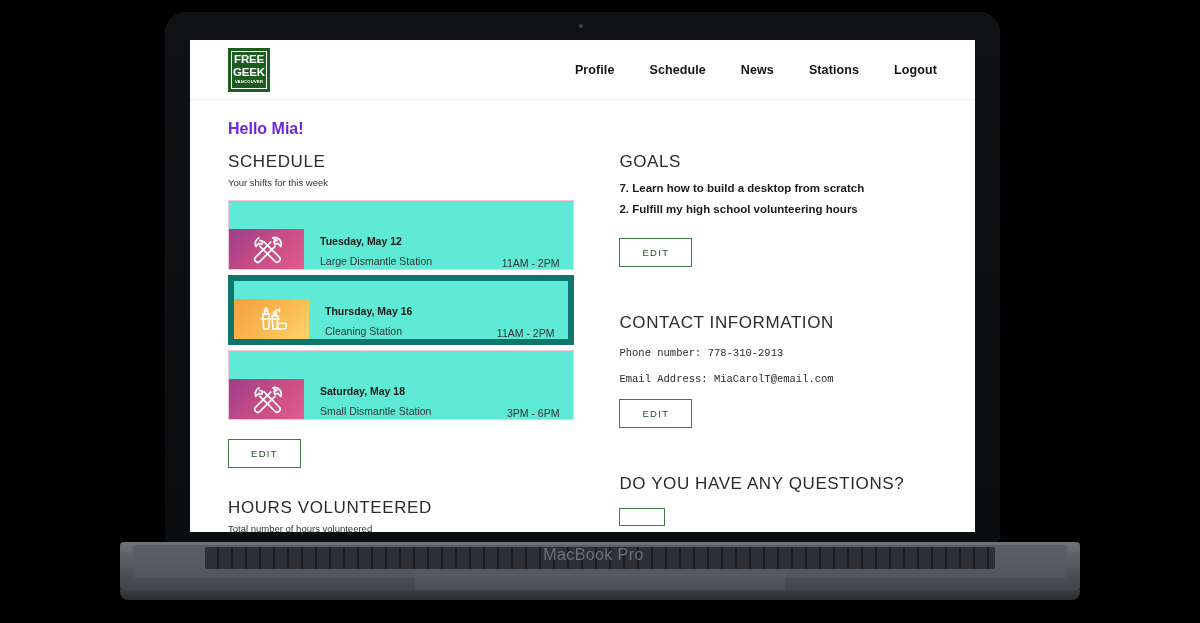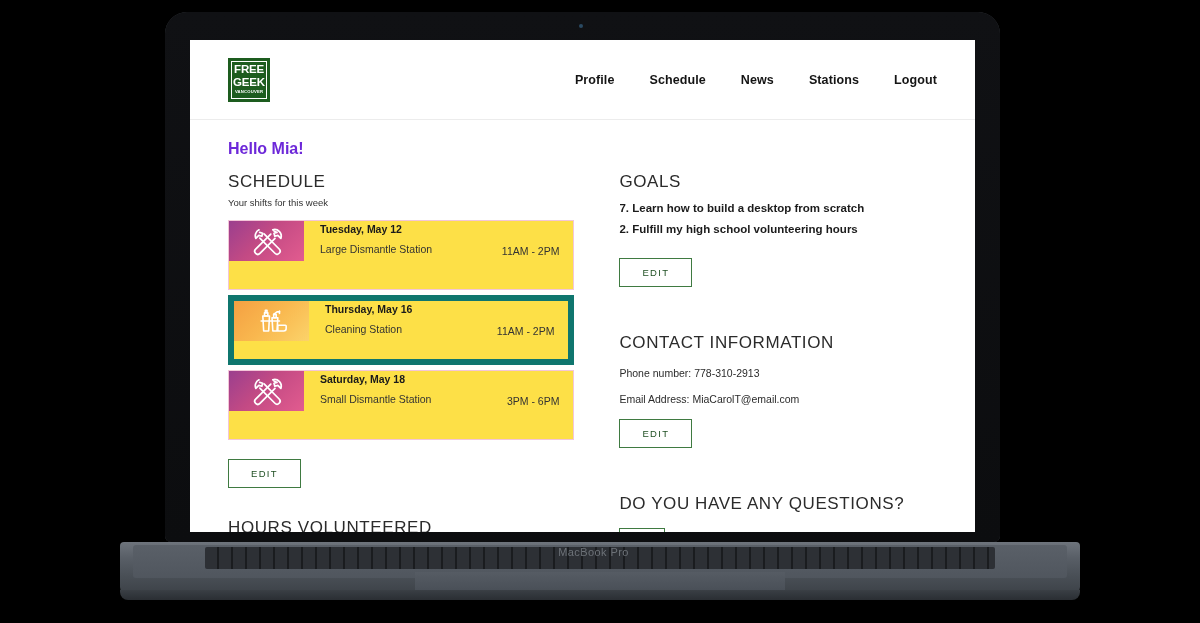--- a/index.html
+++ b/index.html
@@ -68,26 +68,26 @@
     background:#4a5057; border-radius:0 0 7px 7px;
   }
   .base-foot {
     position:absolute; left:120px; top:590px; width:960px; height:10px;
     background: linear-gradient(180deg,#3a3f45 0%,#2a2e33 100%);
     border-radius:0 0 8px 8px;
   }
   .macbook-label {
     position:absolute; left:0; right:13px; top:546px;
     text-align:center; color:#6d7278;
-    font-size:11px; letter-spacing:.4px;
+    font-size:16px; letter-spacing:.4px;
   }
 
   
   .site-header {
-    height: 80px;
+    height: 60px;
     display:flex; align-items:center;
     padding: 0 38px 0 38px;
     border-bottom: 1px solid #ececec;
   }
   .logo {
     width:42px; height:44px;
     background:#1d5c1f;
     padding:3px;
     display:flex;
   }
@@ -117,23 +117,23 @@
   .col-left { width: 360px; }
   .col-right { width: 330px; margin-left: 45px; }
 
   .section-title {
     font-size:17px; color:#2b2b2b; letter-spacing:.6px; font-weight:400;
   }
   .section-sub { font-size:9.5px; color:#333; margin-top:5px; }
 
   .cards { margin-top:12px; }
   .shift-card {
-    display:flex; align-items:flex-start;
+    display:flex; align-items:flex-end;
     height:70px; margin-bottom:5px;
-    background:#fde047;
+    background:#5eead4;
   }
   .shift-card.pink { border:1px solid #f3c6d8; }
   .shift-card.amber { border:6px solid #0f766e; }
   .card-icon {
     width:75px; flex:0 0 75px;
     display:flex; align-items:center; justify-content:center;
   }
   .grad-pink { background: linear-gradient(135deg,#9b3f8e 0%,#c34a84 45%,#e25c8f 100%); }
   .grad-amber { background: linear-gradient(135deg,#f4a042 0%,#f9b84f 50%,#fbd36a 100%); }
   .card-body {
@@ -153,21 +153,21 @@
     padding:8px 22px;
     cursor:pointer;
   }
 
   .hours-block { margin-top:30px; }
 
   
   .goal-list { margin-top:10px; }
   .goal-item { font-size:11.5px; font-weight:bold; color:#1b1b1b; margin-bottom:9px; }
   .contact-block { margin-top:46px; }
-  .contact-line { font-size:10.5px; color:#2b2b2b; margin-top:14px; }
+  .contact-line { font-size:10.5px; color:#2b2b2b; margin-top:14px;font-family:Liberation Mono, monospace; }
   .questions-block { margin-top:46px; }
   .btn-partial { margin-top:14px; }
 
   svg { display:block; }
 </style>
 </head>
 <body>
 
 <div id="stage">
 

